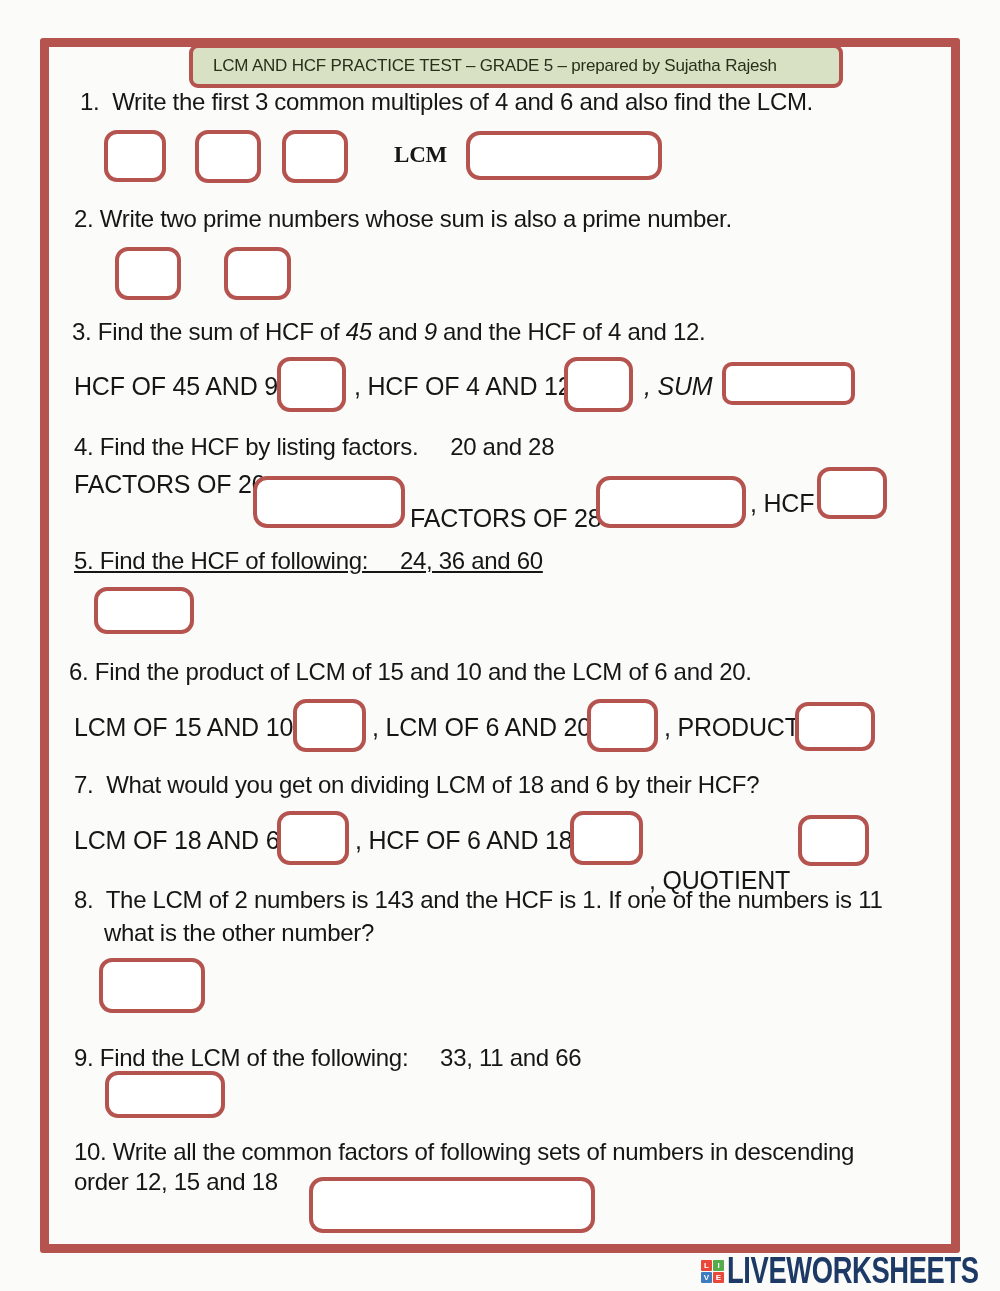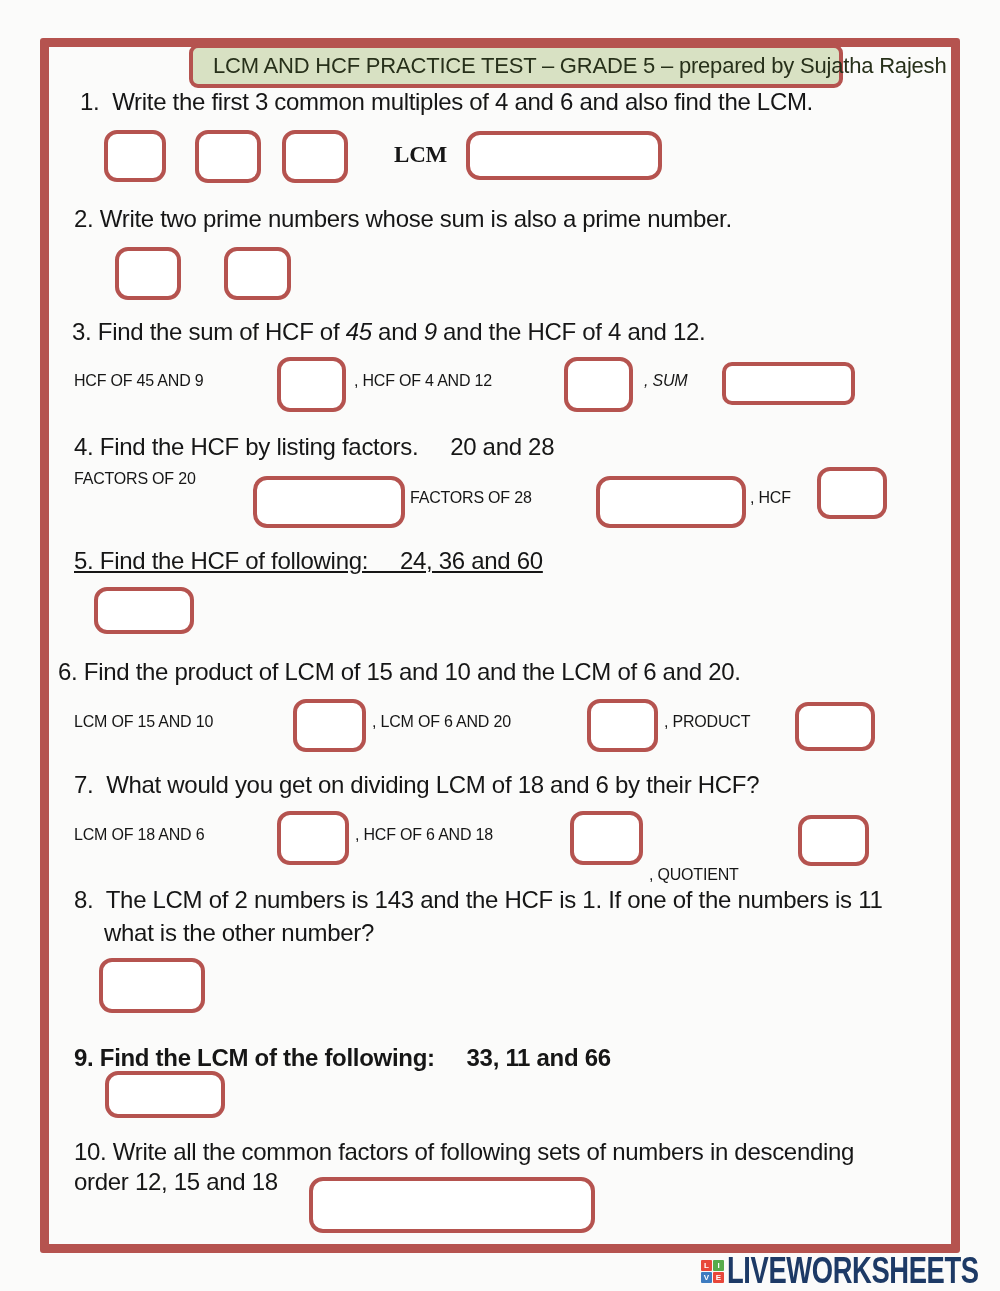--- a/index.html
+++ b/index.html
@@ -11,27 +11,27 @@
   .frame{
     position:absolute;left:40px;top:38px;width:920px;height:1215px;
     border:9px solid #b5534f;border-radius:3px;box-sizing:border-box;background:transparent;
   }
   .title-box{
     position:absolute;left:189px;top:44px;width:654px;height:44px;
     background:#d8e1c3;border:4px solid #b5534f;border-radius:9px;box-sizing:border-box;
     display:flex;align-items:center;padding-left:20px;z-index:3;
   }
   .title-box span{
-    font-size:22px;color:#27301a;letter-spacing:-0.2px;white-space:pre;
+    font-size:17px;color:#27301a;letter-spacing:-0.2px;white-space:pre;
   }
   .qtext{
     position:absolute;font-size:24px;letter-spacing:-0.3px;white-space:pre;z-index:2;
   }
   .qlabel{
-    position:absolute;font-size:16px;letter-spacing:-0.2px;white-space:pre;z-index:2;
+    position:absolute;font-size:25px;letter-spacing:-0.2px;white-space:pre;z-index:2;
   }
   .lcm-bold{font-weight:bold;font-size:23px;}
   .it{font-style:italic;}
   .abox{
     position:absolute;background:#ffffff;border:4px solid #b5534f;border-radius:13px;
     box-sizing:border-box;z-index:2;font:22px "Liberation Sans",sans-serif;text-align:center;
     color:#161616;padding:0;outline:none;
   }
   .abox.wide{border-radius:14px;}
   .abox.squat{border-radius:10px;}
@@ -81,49 +81,49 @@
   <div class="qlabel" style="left:74px;top:372px;">HCF OF 45 AND 9</div>
   <input class="abox" style="left: 277px; top: 357px; width: 69px; height: 55px;">
   <div class="qlabel" style="left:354px;top:372px;">, HCF OF 4 AND 12</div>
   <input class="abox" style="left: 564px; top: 357px; width: 69px; height: 55px;">
   <div class="qlabel" style="left:644px;top:372px;font-style:italic;">, SUM</div>
   <input class="abox squat" style="left: 722px; top: 362px; width: 133px; height: 43px;">
 
   <div class="qtext" style="left:74px;top:433px;">4. Find the HCF by listing factors.     20 and 28</div>
   <div class="qlabel" style="left:74px;top:470px;">FACTORS OF 20</div>
   <input class="abox wide" style="left: 253px; top: 476px; width: 152px; height: 52px;">
-  <div class="qlabel" style="left:410px;top:489px;">FACTORS OF 28</div>
+  <div class="qlabel" style="left:410px;top:504px;">FACTORS OF 28</div>
   <input class="abox wide" style="left: 596px; top: 476px; width: 150px; height: 52px;">
   <div class="qlabel" style="left:750px;top:489px;">, HCF</div>
   <input class="abox" style="left: 817px; top: 467px; width: 70px; height: 52px;">
 
   <div class="qtext" style="left:74px;top:547px;text-decoration:underline;">5. Find the HCF of following:     24, 36 and 60</div>
   <input class="abox" style="left: 94px; top: 587px; width: 100px; height: 47px;">
 
-  <div class="qtext" style="left:58px;top:658px;">6. Find the product of LCM of 15 and 10 and the LCM of 6 and 20.</div>
+  <div class="qtext" style="left:69px;top:658px;">6. Find the product of LCM of 15 and 10 and the LCM of 6 and 20.</div>
   <div class="qlabel" style="left:74px;top:713px;">LCM OF 15 AND 10</div>
   <input class="abox" style="left: 293px; top: 699px; width: 73px; height: 53px;">
   <div class="qlabel" style="left:372px;top:713px;">, LCM OF 6 AND 20</div>
   <input class="abox" style="left: 587px; top: 699px; width: 71px; height: 53px;">
   <div class="qlabel" style="left:664px;top:713px;">, PRODUCT</div>
   <input class="abox" style="left: 795px; top: 702px; width: 80px; height: 49px;">
 
   <div class="qtext" style="left:74px;top:771px;">7.  What would you get on dividing LCM of 18 and 6 by their HCF?</div>
   <div class="qlabel" style="left:74px;top:826px;">LCM OF 18 AND 6</div>
   <input class="abox" style="left: 277px; top: 811px; width: 72px; height: 54px;">
   <div class="qlabel" style="left:355px;top:826px;">, HCF OF 6 AND 18</div>
   <input class="abox" style="left: 570px; top: 811px; width: 73px; height: 54px;">
   <div class="qlabel" style="left:649px;top:826px;margin-top:40px;">, QUOTIENT</div>
   <input class="abox" style="left: 798px; top: 815px; width: 71px; height: 51px;">
 
   <div class="qtext" style="left:74px;top:886px;">8.  The LCM of 2 numbers is 143 and the HCF is 1. If one of the numbers is 11</div>
   <div class="qtext" style="left:104px;top:919px;">what is the other number?</div>
   <input class="abox" style="left: 99px; top: 958px; width: 106px; height: 55px;">
 
-  <div class="qtext" style="left:74px;top:1044px;font-weight:bold;">9. Find the LCM of the following:     33, 11 and 66</div>
+  <div class="qtext" style="left:74px;top:1044px;">9. Find the LCM of the following:     33, 11 and 66</div>
   <input class="abox" style="left: 105px; top: 1071px; width: 120px; height: 47px;">
 
   <div class="qtext" style="left:74px;top:1138px;">10. Write all the common factors of following sets of numbers in descending</div>
   <div class="qtext" style="left:74px;top:1168px;">order 12, 15 and 18</div>
   <input class="abox wide" style="left: 309px; top: 1177px; width: 286px; height: 56px;">
 
   <div class="brand">
     <div class="logo-grid">
       <div class="logo-cell lc-red">L</div>
       <div class="logo-cell lc-green">I</div>

